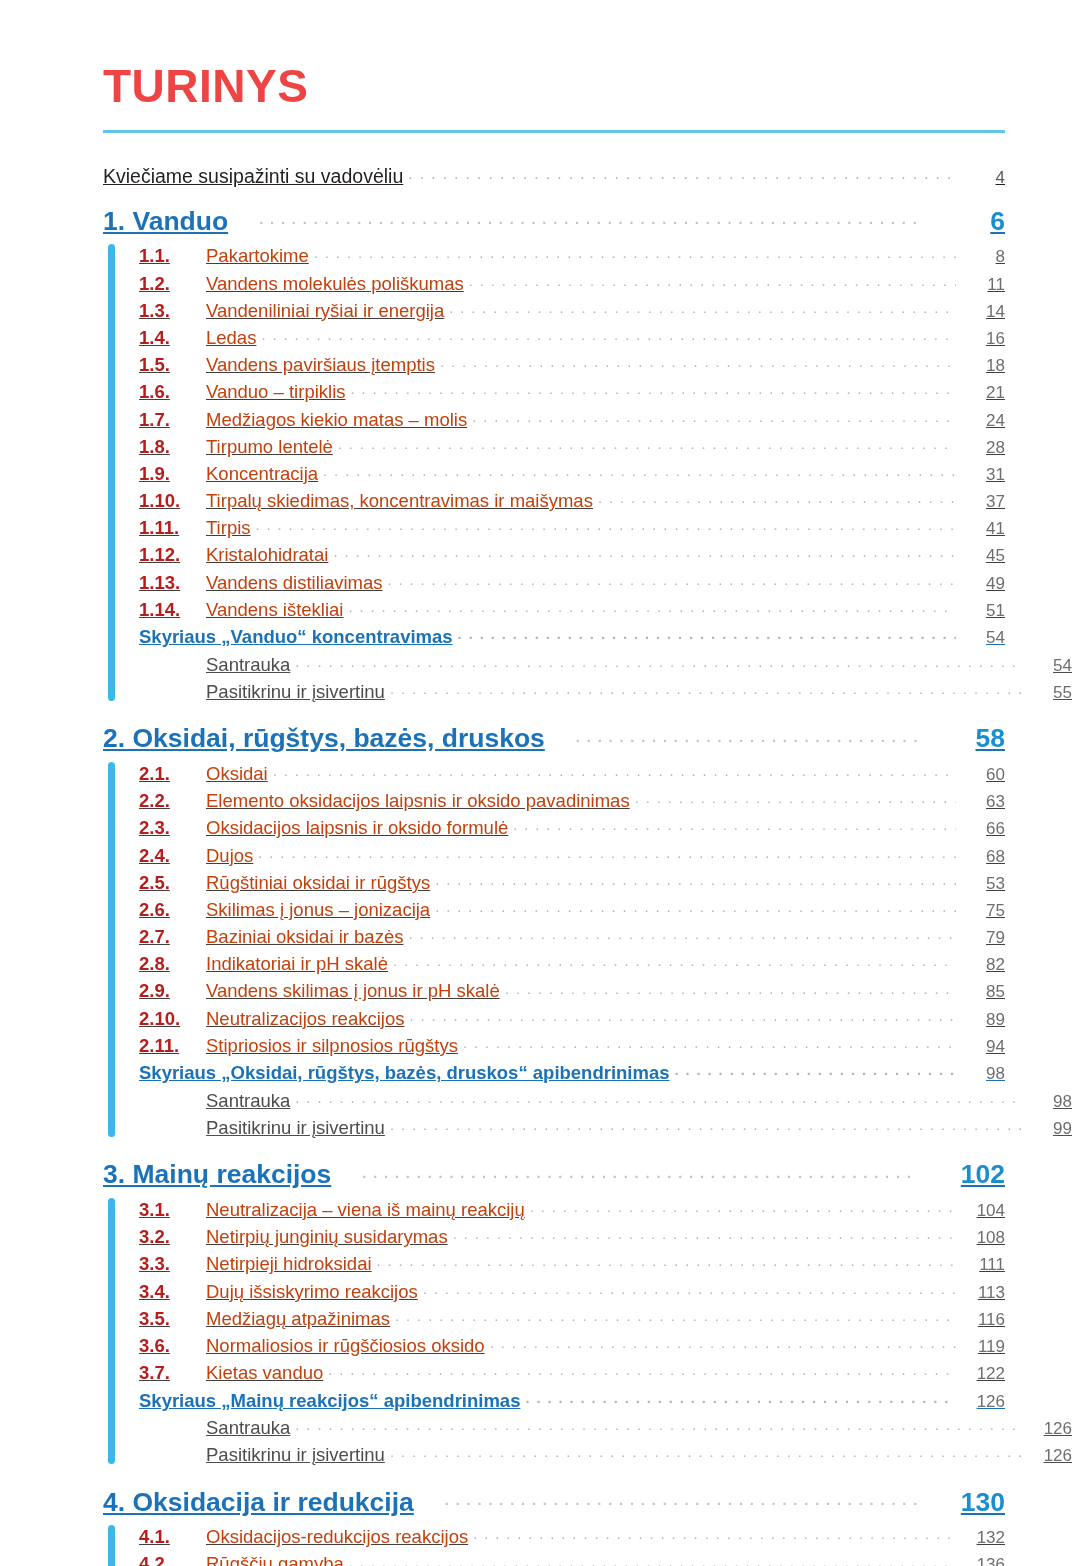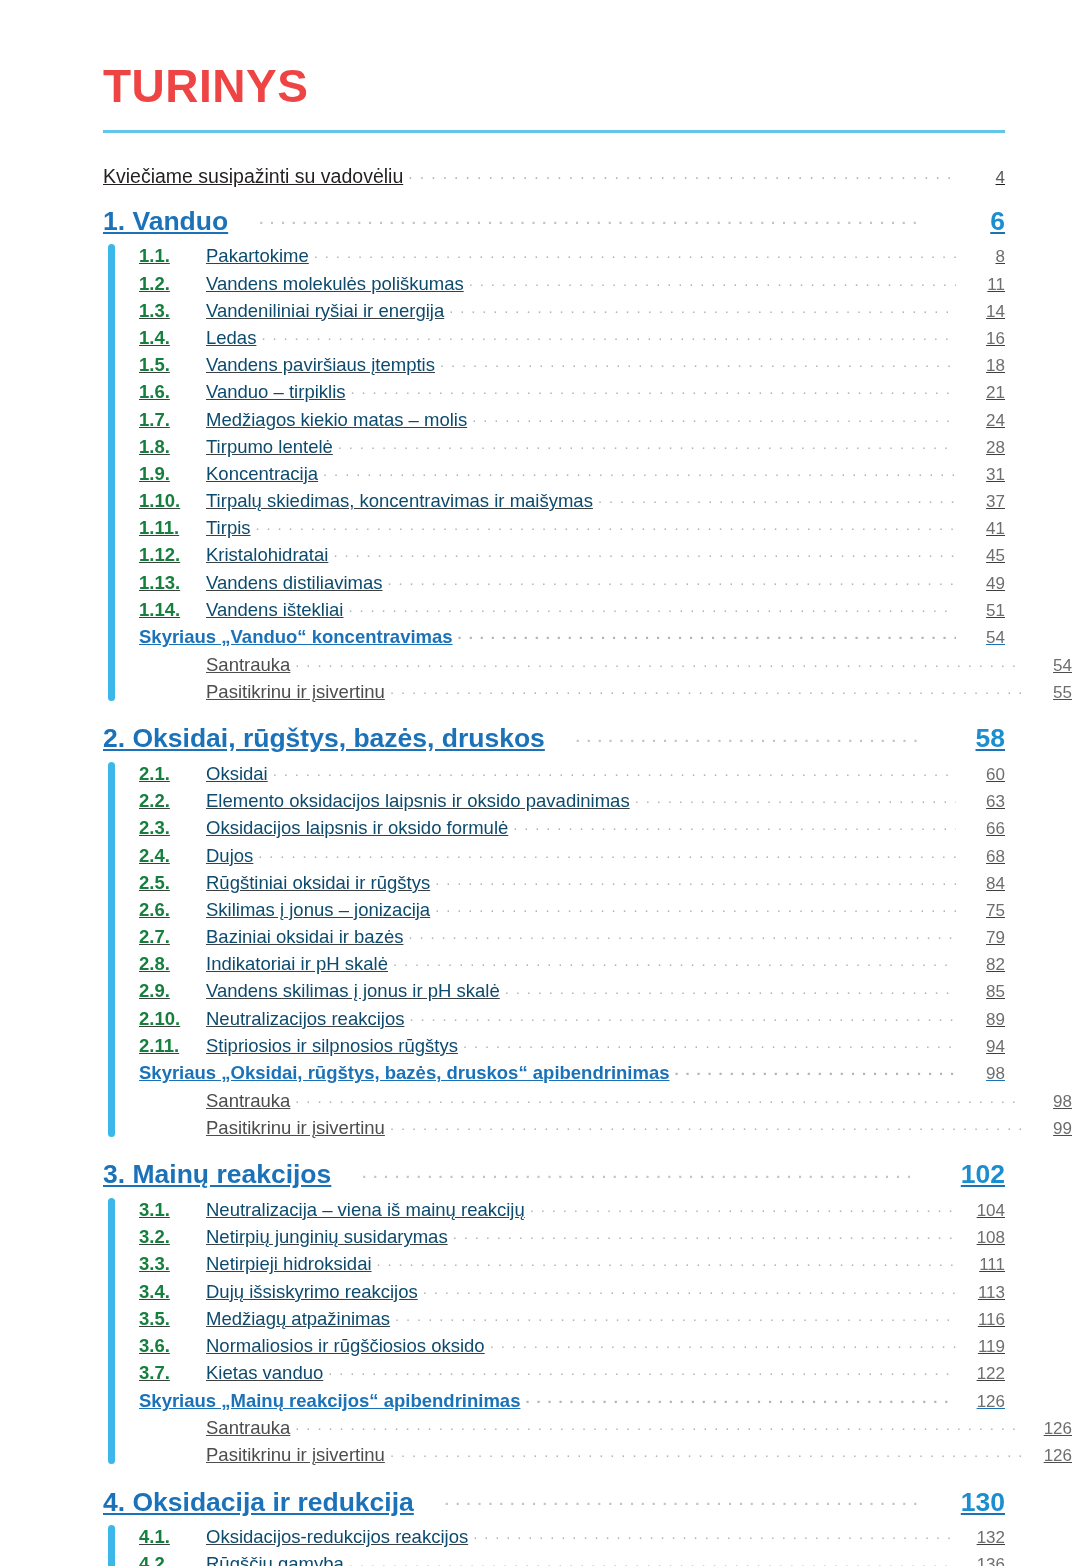--- a/index.html
+++ b/index.html
@@ -120,28 +120,28 @@
     background: #3cb7ea;
     border-radius: 4px;
   }
 
   .sub-row {
     font-size: 18.5px;
     color: #3f3f3f;
     padding: 2.6px 0;
   }
   .sub-row .snum {
-    color: #15803d;
+    color: #b91c1c;
     font-weight: bold;
     width: 67px;
     flex: 0 0 67px;
     white-space: nowrap;
   }
   .sub-row .label {
-    color: #0c4a6e;
+    color: #c2410c;
   }
   .sub-row .pnum {
     color: #6d6e70;
     font-size: 17px;
     min-width: 44px;
   }
 
   
   .summary-row {
     font-size: 18.5px;
@@ -322,21 +322,21 @@
           <div class="row sub-row">
             <span class="snum">2.4.</span>
             <span class="label">Dujos</span>
             <span class="leader"></span>
             <span class="pnum">68</span>
           </div>
           <div class="row sub-row">
             <span class="snum">2.5.</span>
             <span class="label">Rūgštiniai oksidai ir rūgštys</span>
             <span class="leader"></span>
-            <span class="pnum">84</span>
+            <span class="pnum">53</span>
           </div>
           <div class="row sub-row">
             <span class="snum">2.6.</span>
             <span class="label">Skilimas į jonus – jonizacija</span>
             <span class="leader"></span>
             <span class="pnum">75</span>
           </div>
           <div class="row sub-row">
             <span class="snum">2.7.</span>
             <span class="label">Baziniai oksidai ir bazės</span>

